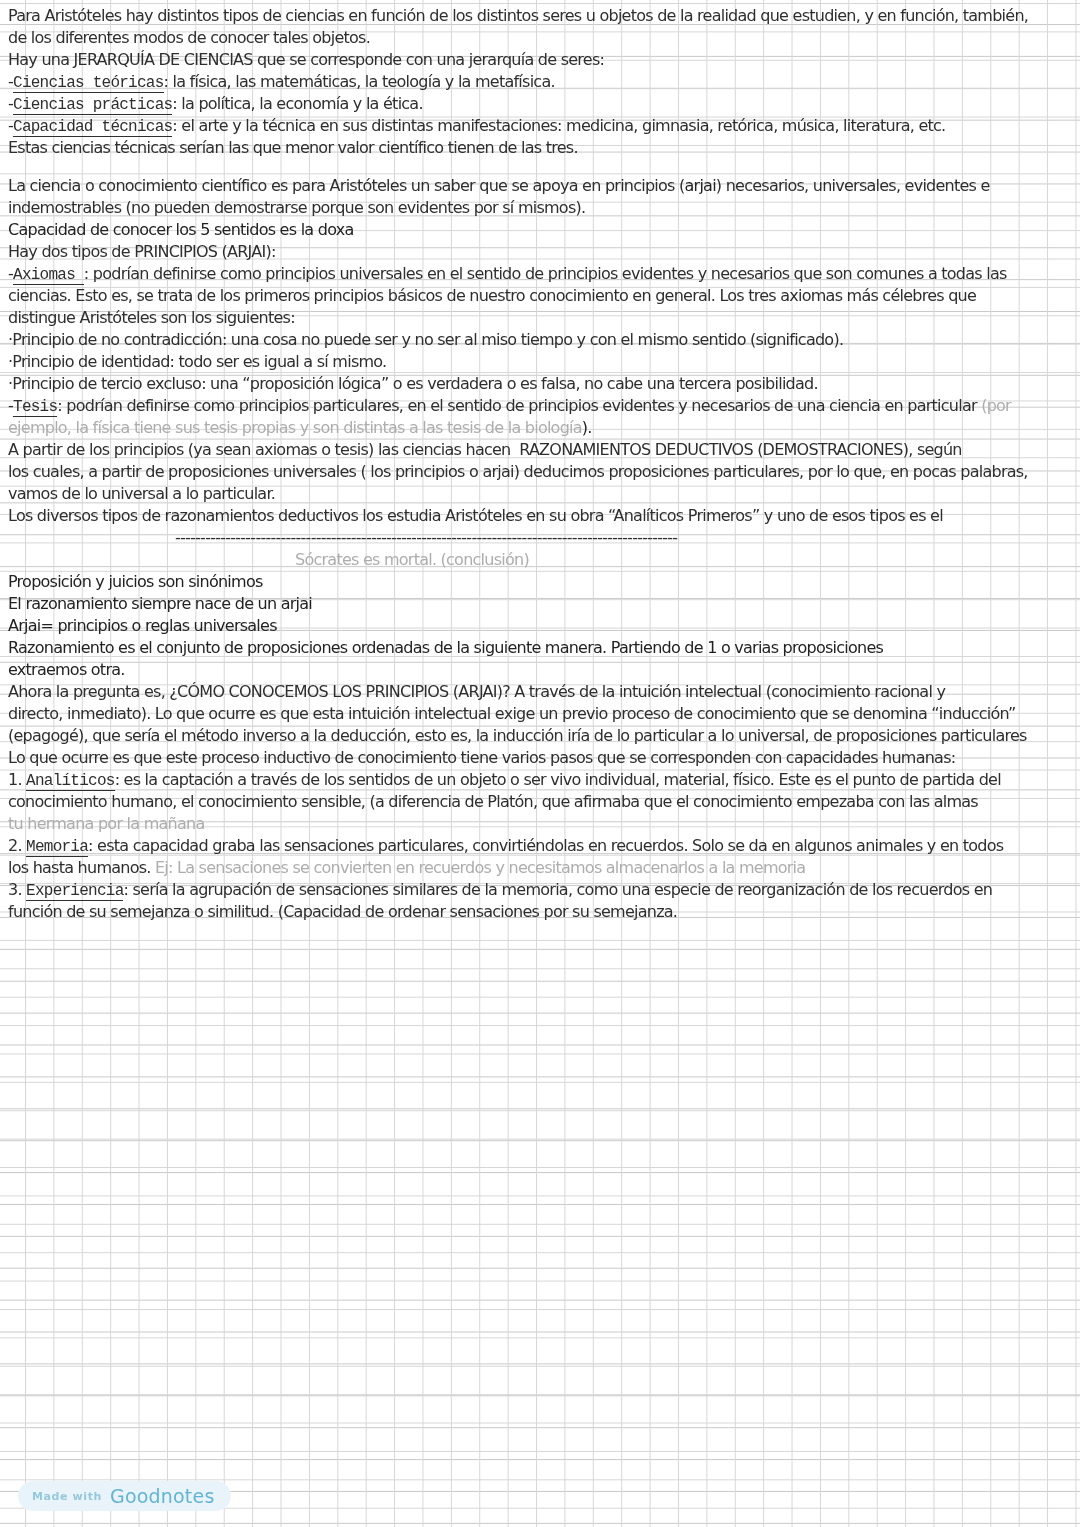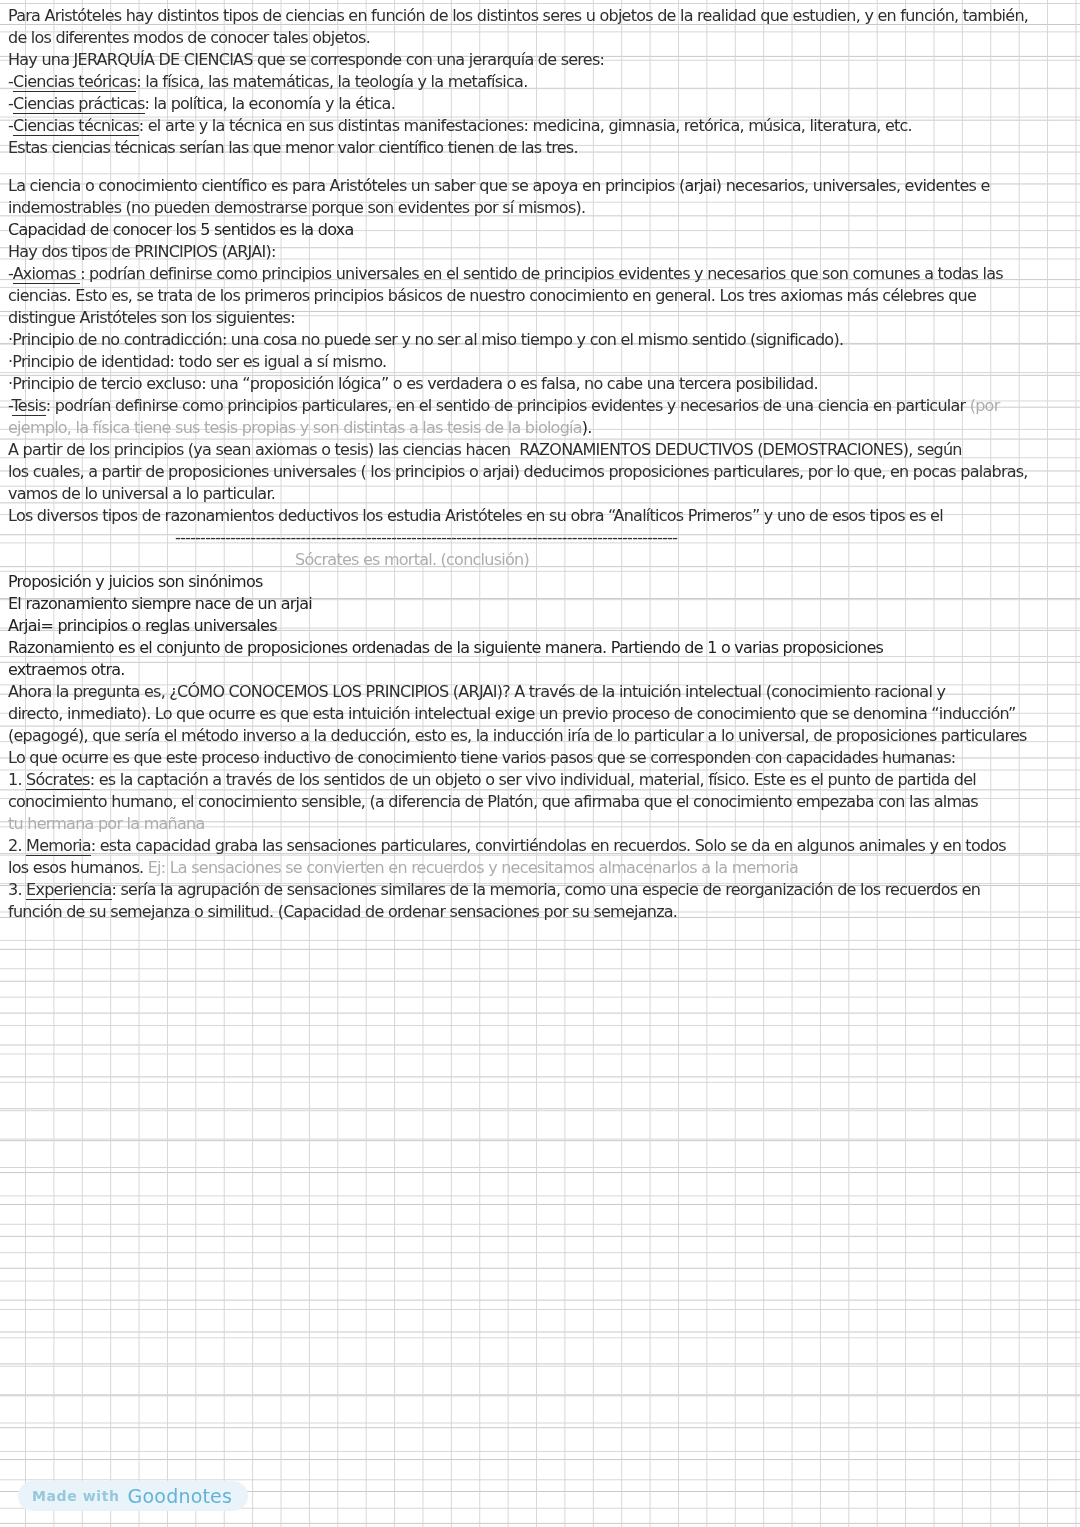--- a/index.html
+++ b/index.html
@@ -23,48 +23,48 @@
   }
   .line{
     position:relative;
     height:22px;line-height:31.9px;
     font-size:16px;letter-spacing:-0.75px;
     white-space:pre;
   }
   .line span{display:inline;}
   .line .b{font-weight:400;color:#222222;}
   .line .g{color:var(--muted,#adadad);}
-  .line .u{border-bottom:1.6px solid currentColor;padding-bottom:0px;}
+  .line .u{border-bottom:1.6px solid currentColor;padding-bottom:0px;font-family:Liberation Mono, monospace;}
   .line .abs{position:absolute;top:0;}
   .badge{
     position:absolute;left:18px;top:1481px;height:30px;
     display:flex;align-items:center;gap:8px;
     background:var(--badge_bg,#e9f4fa);
     border-radius:15px;padding:0 16px 0 14px;
   }
   .badge .prefix{
-    font-size:14px;letter-spacing:0.6px;
+    font-size:11px;letter-spacing:0.6px;
     color:var(--badge_prefix,#96c8dd);font-weight:600;
   }
   .badge .brand{
     font-size:19px;letter-spacing:0.2px;
     color:var(--badge_text,#63b3d6);font-weight:500;
   }
 </style>
 </head>
 <body>
 
 <main class="page">
   <div id="lines">
       <div class="line"><span class="">Para Aristóteles hay distintos tipos de ciencias en función de los distintos seres u objetos de la realidad que estudien, y en función, también,</span></div>
       <div class="line"><span class="">de los diferentes modos de conocer tales objetos.</span></div>
       <div class="line"><span class="">Hay una JERARQUÍA DE CIENCIAS que se corresponde con una jerarquía de seres:</span></div>
       <div class="line"><span class="">-</span><span class="u">Ciencias teóricas</span><span class="">: la física, las matemáticas, la teología y la metafísica.</span></div>
       <div class="line"><span class="">-</span><span class="u">Ciencias prácticas</span><span class="">: la política, la economía y la ética.</span></div>
-      <div class="line"><span class="">-</span><span class="u">Ciencias técnicas</span><span class="">: el arte y la técnica en sus distintas manifestaciones: medicina, gimnasia, retórica, música, literatura, etc.</span></div>
+      <div class="line"><span class="">-</span><span class="u">Capacidad técnicas</span><span class="">: el arte y la técnica en sus distintas manifestaciones: medicina, gimnasia, retórica, música, literatura, etc.</span></div>
       <div class="line"><span class="">Estas ciencias técnicas serían las que menor valor científico tienen de las tres.</span></div>
       <div class="line" style="margin-top: 16px;"><span class="">La ciencia o conocimiento científico es para Aristóteles un saber que se apoya en principios (</span><span class="b">arjai</span><span class="">) necesarios, universales, evidentes e</span></div>
       <div class="line"><span class="">indemostrables (no pueden demostrarse porque son evidentes por sí mismos).</span></div>
       <div class="line"><span class="b">Capacidad de conocer los 5 sentidos es la doxa</span></div>
       <div class="line"><span class="">Hay dos tipos de PRINCIPIOS (ARJAI):</span></div>
       <div class="line"><span class="">-</span><span class="u">Axiomas </span><span class="">: podrían definirse como principios universales en el sentido de principios evidentes y necesarios que son comunes a todas las</span></div>
       <div class="line"><span class="">ciencias. Esto es, se trata de los primeros principios básicos de nuestro conocimiento en general. Los tres axiomas más célebres que</span></div>
       <div class="line"><span class="">distingue Aristóteles son los siguientes:</span></div>
       <div class="line"><span class="">·Principio de no contradicción: una cosa no puede ser y no ser al miso tiempo y con el mismo sentido (significado).</span></div>
       <div class="line"><span class="">·Principio de identidad: todo ser es igual a sí mismo.</span></div>
@@ -79,25 +79,25 @@
       <div class="line"><span class="g abs" style="left: 287px;">Sócrates es mortal. (conclusión)</span></div>
       <div class="line"><span class="b">Proposición y juicios son sinónimos</span></div>
       <div class="line"><span class="b">El razonamiento siempre nace de un arjai</span></div>
       <div class="line"><span class="b">Arjai= principios o reglas universales</span></div>
       <div class="line"><span class="b">Razonamiento es el conjunto de proposiciones ordenadas de la siguiente manera. Partiendo de 1 o varias proposiciones</span></div>
       <div class="line"><span class="b">extraemos otra.</span></div>
       <div class="line"><span class="">Ahora la pregunta es, ¿CÓMO CONOCEMOS LOS PRINCIPIOS (ARJAI)? A través de la intuición intelectual (conocimiento racional y</span></div>
       <div class="line"><span class="">directo, inmediato). Lo que ocurre es que esta intuición intelectual exige un previo proceso de conocimiento que se denomina “inducción”</span></div>
       <div class="line"><span class="">(epagogé), que sería el método inverso a la deducción, esto es, la inducción iría de lo particular a lo universal, de proposiciones particulares</span></div>
       <div class="line"><span class="">Lo que ocurre es que este proceso inductivo de conocimiento tiene varios pasos que se corresponden con capacidades humanas:</span></div>
-      <div class="line"><span class="">1. </span><span class="u">Sócrates</span><span class="">: es la captación a través de los sentidos de un objeto o ser vivo individual, material, físico. Este es el punto de partida del</span></div>
+      <div class="line"><span class="">1. </span><span class="u">Analíticos</span><span class="">: es la captación a través de los sentidos de un objeto o ser vivo individual, material, físico. Este es el punto de partida del</span></div>
       <div class="line"><span class="">conocimiento humano, el conocimiento sensible, (a diferencia de Platón, que afirmaba que el conocimiento empezaba con las almas</span></div>
       <div class="line"><span class="g">tu hermana por la mañana</span></div>
       <div class="line"><span class="">2. </span><span class="u">Memoria</span><span class="">: esta capacidad graba las sensaciones particulares, convirtiéndolas en recuerdos. Solo se da en algunos animales y en todos</span></div>
-      <div class="line"><span class="">los esos humanos. </span><span class="g">Ej: La sensaciones se convierten en recuerdos y necesitamos almacenarlos a la memoria</span></div>
+      <div class="line"><span class="">los hasta humanos. </span><span class="g">Ej: La sensaciones se convierten en recuerdos y necesitamos almacenarlos a la memoria</span></div>
       <div class="line"><span class="">3. </span><span class="u">Experiencia</span><span class="">: sería la agrupación de sensaciones similares de la memoria, como una especie de reorganización de los recuerdos en</span></div>
       <div class="line"><span class="">función de su semejanza o similitud. (Capacidad de ordenar sensaciones por su semejanza.</span></div>
     </div>
   <div class="badge">
     <span class="prefix">Made with</span>
     <span class="brand">Goodnotes</span>
   </div>
 </main>
 
 </body></html>

